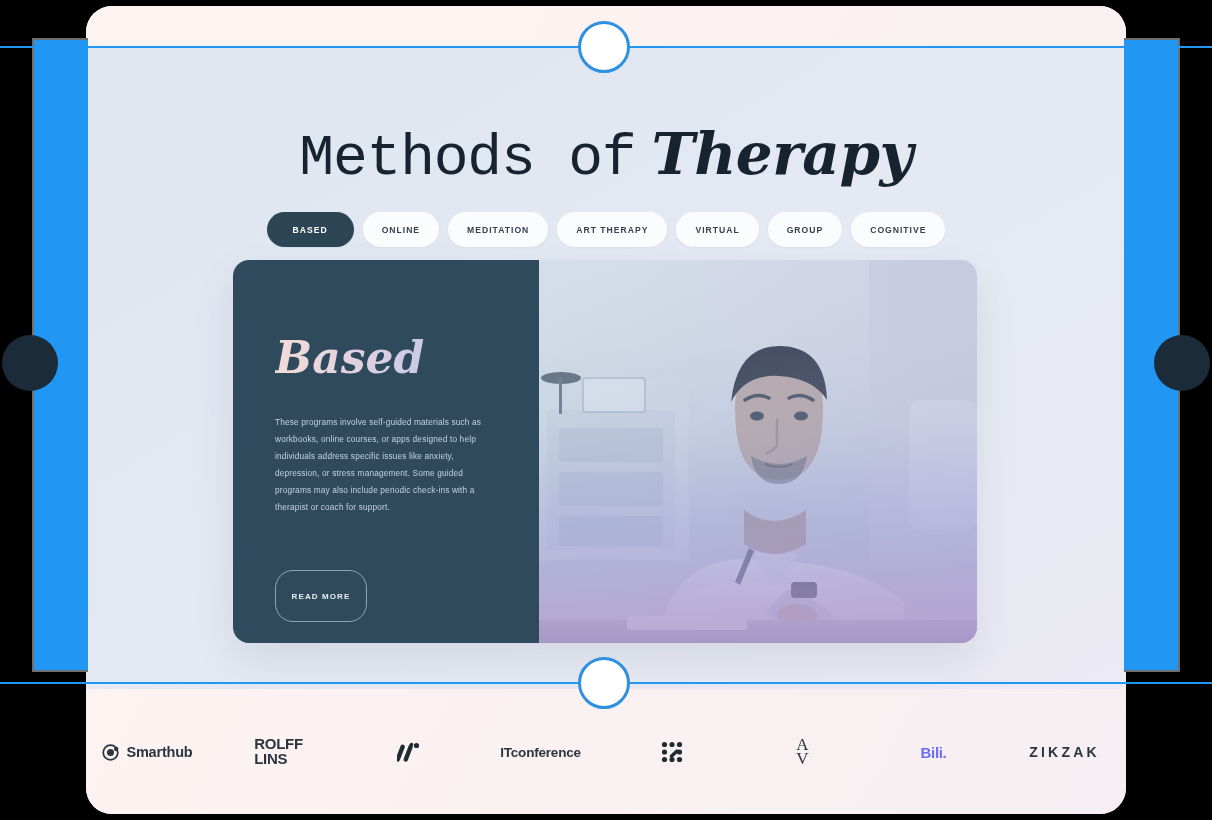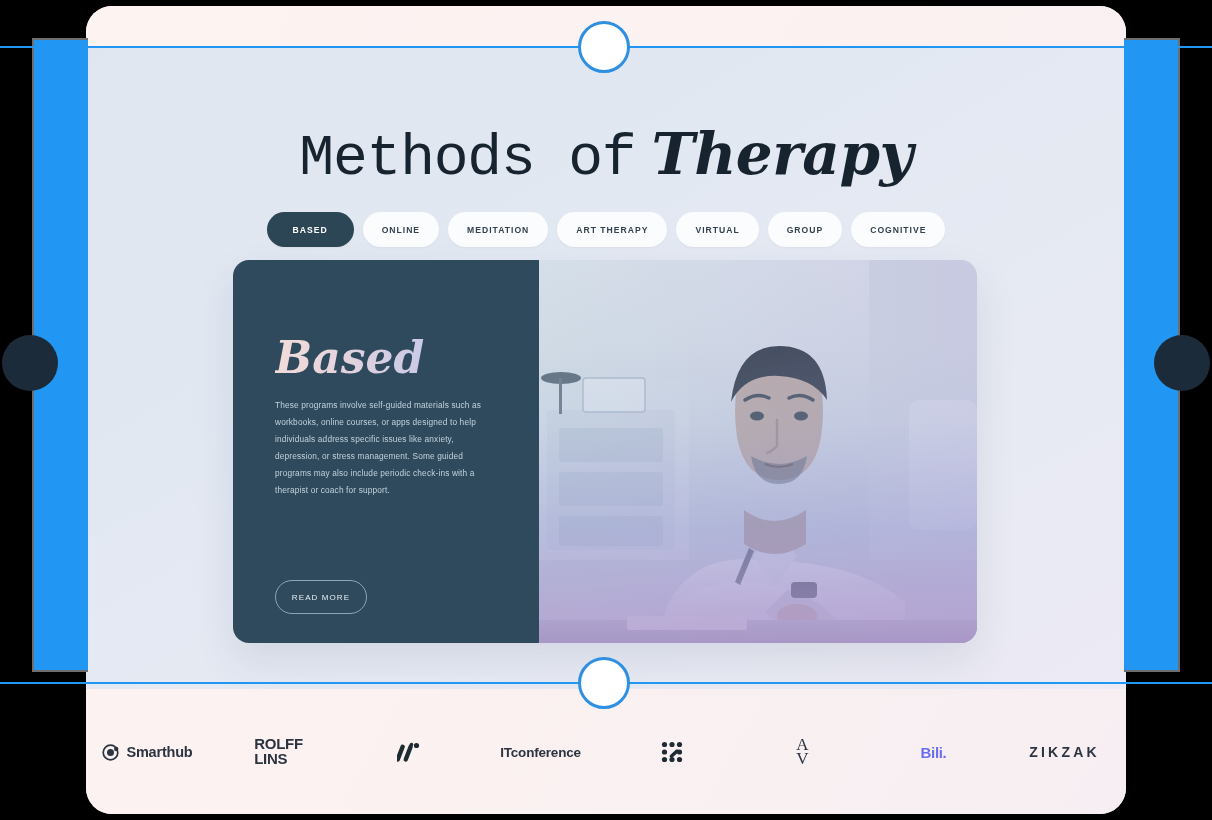--- a/index.html
+++ b/index.html
@@ -120,37 +120,36 @@
     font-weight: 700;
     font-size: 44px;
     line-height: 1;
     background: linear-gradient(100deg,#f3ddd8 0%, #e7d4dc 40%, #c8c9e6 100%);
     -webkit-background-clip: text;
     background-clip: text;
     color: transparent;
   }
   .panel-body {
     position: absolute;
-    left: 42px; top: 137px;
+    left: 42px; top: 154px;
     width: 225px;
     font-size: 8.3px;
     line-height: 2.05;
     color: #c3d2dd;
     letter-spacing: .15px;
   }
   .read-more {
     position: absolute;
     left: 42px; top: 310px;
-    width: 92px; height: 34px;
+    width: 92px; height: 52px;
     border: 1px solid #8fa5b6;
     border-radius: 18px;
     display: flex; align-items: center; justify-content: center;
-    font-size: 8px; font-weight: 400; letter-spacing: 1.1px;
+    font-size: 8px; font-weight: 700; letter-spacing: 1.1px;
     color: #e7eef3;
-    margin-top: 10px;
   }
 
   
   .photo {
     flex: 1;
     position: relative;
     overflow: hidden;
     background: #cdd8e0;
   }
   .photo svg { position: absolute; inset: 0; width: 100%; height: 100%; }

